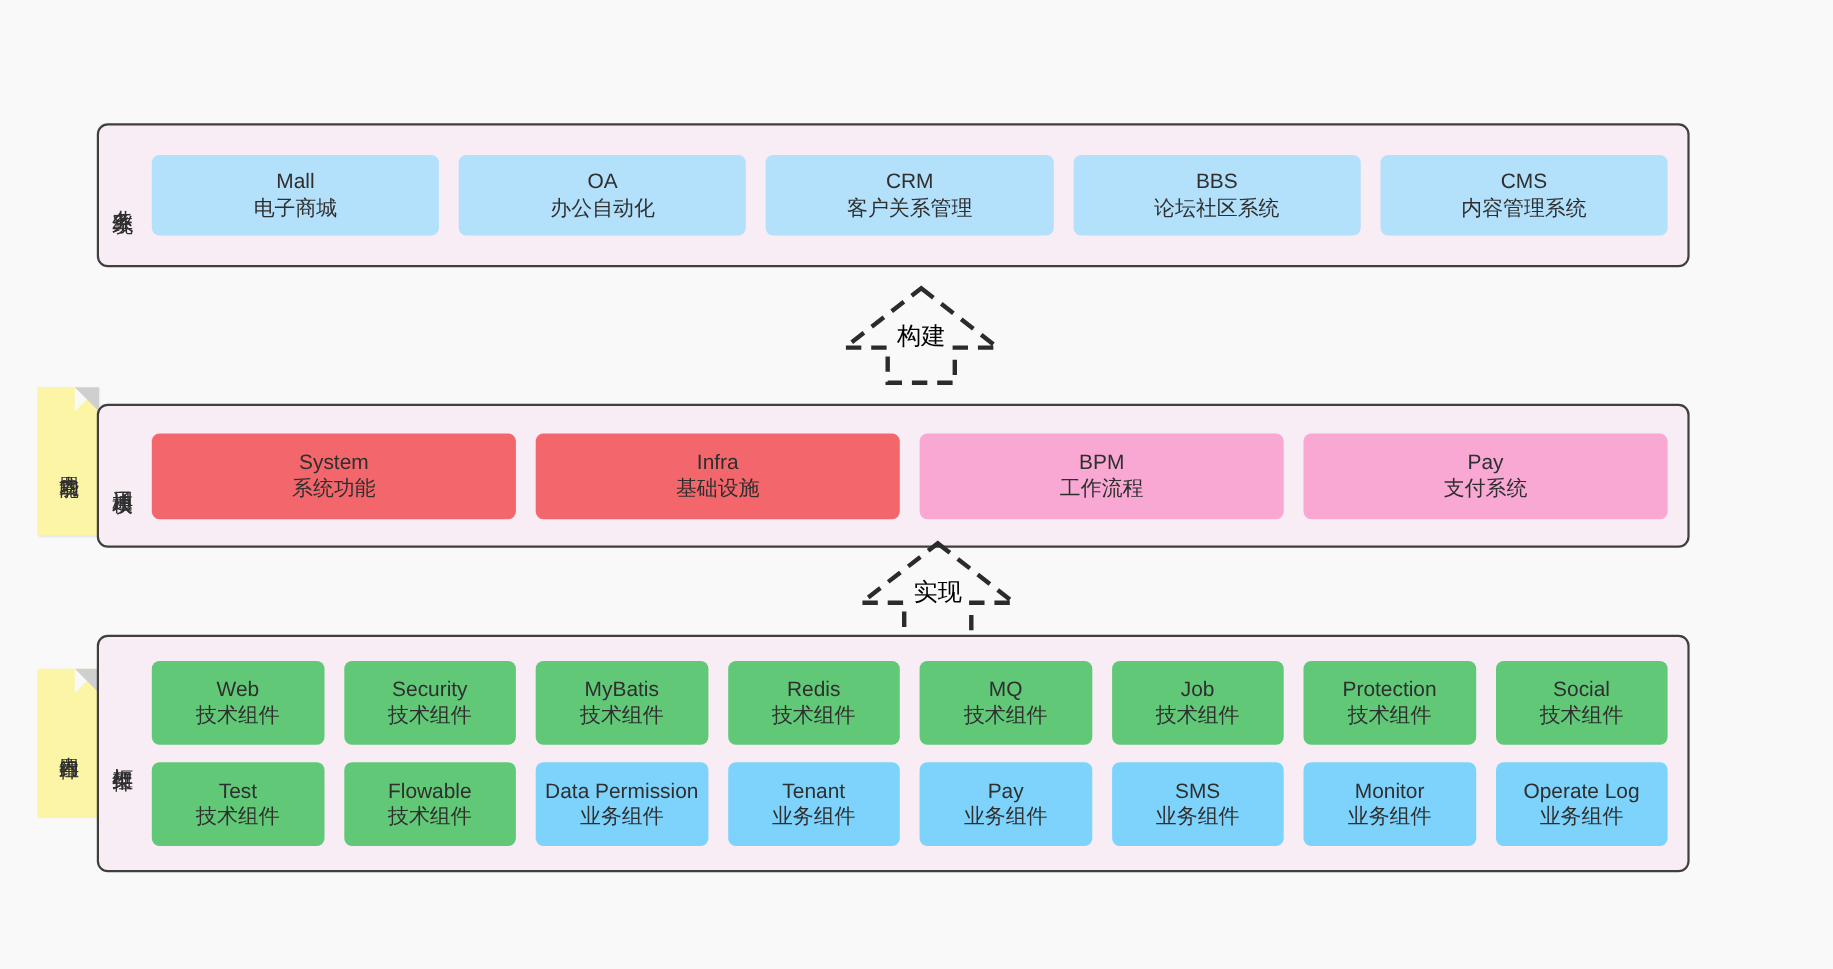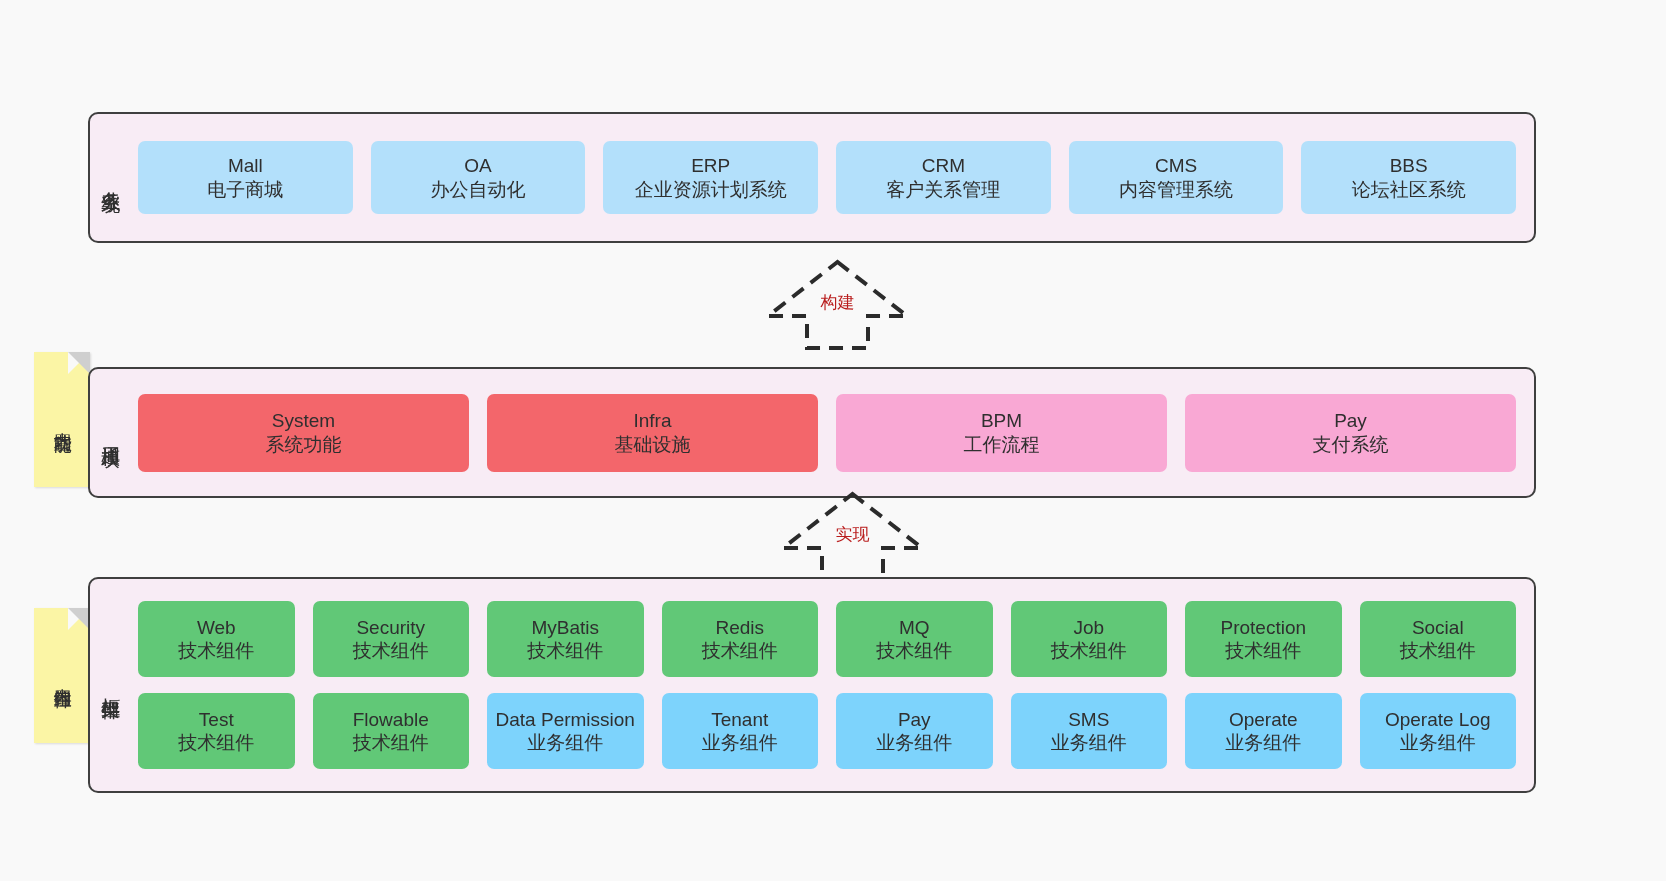--- a/index.html
+++ b/index.html
@@ -118,22 +118,22 @@
   
   .connector { position: absolute; }
   .connector svg { display: block; overflow: visible; }
   .connector .conn-label {
     position: absolute;
     left: 50%;
     transform: translateX(-50%);
     top: 32px;
     background: #f9f9f9;
     padding: 1px 3px;
-    font-size: 17px;
-    color: #b91c1c;
+    font-size: 22px;
+    color: #000000;
     white-space: nowrap;
   }
   #connector-build   { left: 755px; top: 258px; width: 165px; height: 90px; }
   #connector-impl    { left: 770px; top: 490px; width: 165px; height: 90px; }
 </style>
 </head>
 <body style="background: rgb(249, 249, 249);">
 
 <div id="canvas">
 
@@ -143,34 +143,30 @@
       <div class="row">
         <div class="card c-blue">
           <span class="ttl">Mall</span>
           <span class="sub">电子商城</span>
         </div>
         <div class="card c-blue">
           <span class="ttl">OA</span>
           <span class="sub">办公自动化</span>
         </div>
         <div class="card c-blue">
-          <span class="ttl">ERP</span>
-          <span class="sub">企业资源计划系统</span>
-        </div>
-        <div class="card c-blue">
           <span class="ttl">CRM</span>
           <span class="sub">客户关系管理</span>
         </div>
         <div class="card c-blue">
+          <span class="ttl">BBS</span>
+          <span class="sub">论坛社区系统</span>
+        </div>
+        <div class="card c-blue">
           <span class="ttl">CMS</span>
           <span class="sub">内容管理系统</span>
-        </div>
-        <div class="card c-blue">
-          <span class="ttl">BBS</span>
-          <span class="sub">论坛社区系统</span>
         </div>
       </div>
     </div>
   </div>
 
   <div class="connector" id="connector-build">
     <svg width="165" height="90" viewBox="0 0 165 90" aria-hidden="true">
       <path d="M 82.5 4 L 152 58 L 113 58 L 113 90 L 52 90 L 52 58 L 13 58 Z" fill="none" stroke="#2b2b2b" stroke-width="4" stroke-dasharray="14,9" stroke-linejoin="miter"></path>
     </svg>
     <span class="conn-label">构建</span>
@@ -271,21 +267,21 @@
         </div>
         <div class="card c-lgreen">
           <span class="ttl">Pay</span>
           <span class="sub">业务组件</span>
         </div>
         <div class="card c-lgreen">
           <span class="ttl">SMS</span>
           <span class="sub">业务组件</span>
         </div>
         <div class="card c-lgreen">
-          <span class="ttl">Operate</span>
+          <span class="ttl">Monitor</span>
           <span class="sub">业务组件</span>
         </div>
         <div class="card c-lgreen">
           <span class="ttl">Operate Log</span>
           <span class="sub">业务组件</span>
         </div>
       </div>
 
     </div>
   </div>

